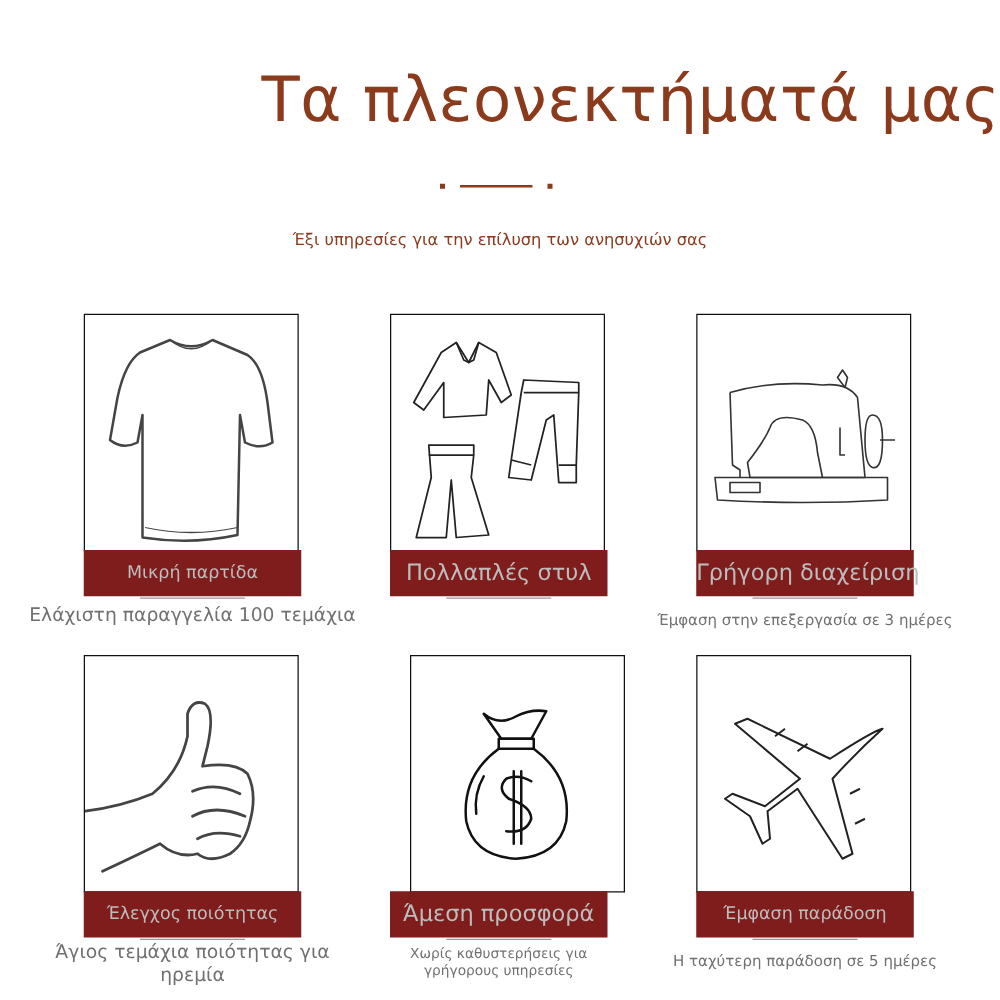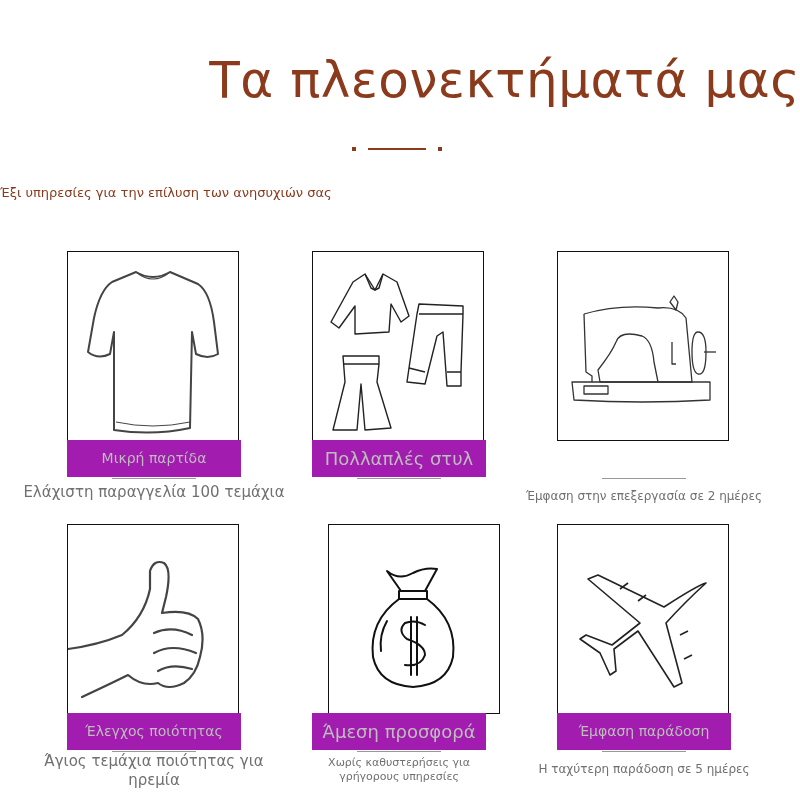--- a/index.html
+++ b/index.html
@@ -8,31 +8,31 @@
       font-family: "DejaVu Sans", "Liberation Sans", sans-serif;
     }
     .title {
       position: absolute; left: 0; top: 50px; width: 800px; text-align: right;
       font-size: 50px; color: #8b3a1c; letter-spacing: 0.5px; line-height: 60px;
     }
     .divider { position: absolute; top: 147px; left: 352px; width: 92px; height: 6px; }
     .divider .dot { position: absolute; top: 0; width: 4px; height: 4px; background: #8b3a1c; }
     .divider .line { position: absolute; top: 1px; left: 16px; width: 58px; height: 2px; background: #8b3a1c; }
     .subtitle {
-      position: absolute; left: 0; top: 185px; width: 800px; text-align: left;
+      position: absolute; left: 0; top: 185px; width: 800px; text-align: center;
       font-size: 13px; color: #8b3a1c;
     }
     .card { position: absolute; width: 172px; }
     .card .frame {
       width: 170px; height: 188px; border: 1px solid #111; background: #fff; position: relative;
       overflow: hidden;
     }
     .card .frame svg { position: absolute; left: 0; top: 0; width: 170px; height: 188px; }
     .card .label {
-      position: absolute; left: 0; top: 189px; width: 174px; height: 37px; background: #a21caf;
+      position: absolute; left: 0; top: 189px; width: 174px; height: 37px; background: #7f1d1d;
       color: #bdbdbd; text-align: center; line-height: 37px; font-size: 14px; white-space: nowrap;
     }
     .card .label.big { font-size: 18px; }
     .card .underline { position: absolute; left: 45px; top: 227px; width: 84px; height: 1px; background: #999; }
     .card .desc {
       position: absolute; top: 232px; left: -50px; width: 274px; text-align: center;
       color: #707070; line-height: 19px; white-space: normal;
     }
     .desc.lg { font-size: 15px; }
     .desc.sm { font-size: 11px; line-height: 14px; }
@@ -82,22 +82,23 @@
       <path d="M26 62 Q60 52 100 56 Q120 54 128 66 L134 130 L42 130 L40 118 Q54 100 58 90 Q62 78 84 84 Q94 88 96 110 L100 130"></path>
       <path d="M26 62 L28 120 L34 124 L34 130"></path>
       <path d="M112 50 L116 44 L120 50 L118 58 Z"></path>
       <path d="M140 80 Q148 80 148 100 Q148 124 140 122 Q134 120 134 100 Q134 80 140 80 Z"></path>
       <path d="M146 100 L158 100"></path>
       <path d="M114 90 L114 112 L118 112"></path>
       <path d="M14 130 L152 130 L152 148 Q85 152 16 148 Z"></path>
       <path d="M26 134 L50 134 L50 142 L26 142 Z"></path>
     </svg>
   </div>
+  <div class="label big">Γρήγορη διαχείριση</div>
   <div class="underline"></div>
-  <div class="desc sm" style="font-size:12px; top:238px;">Έμφαση στην επεξεργασία σε 2 ημέρες</div>
+  <div class="desc sm" style="font-size:12px; top:238px;">Έμφαση στην επεξεργασία σε 3 ημέρες</div>
 </div>
 
 <div class="card" style="left:67px; top:524px;">
   <div class="frame">
     <svg viewBox="0 0 170 188" fill="none" stroke="#444" stroke-width="2.2" stroke-linejoin="round" stroke-linecap="round">
       <path d="M0 124 Q30 120 54 110 Q76 92 82 64 L82 46 Q86 34 96 38 Q104 44 98 72 L94 88 Q120 84 130 94 Q138 110 132 132 Q128 150 116 158 Q100 166 90 158 Q74 162 60 150 Q44 158 14 172"></path>
       <path d="M86 108 Q104 100 124 110 M86 128 Q104 118 128 128 M90 146 Q104 138 124 144"></path>
     </svg>
   </div>
   <div class="label">Έλεγχος ποιότητας</div>

